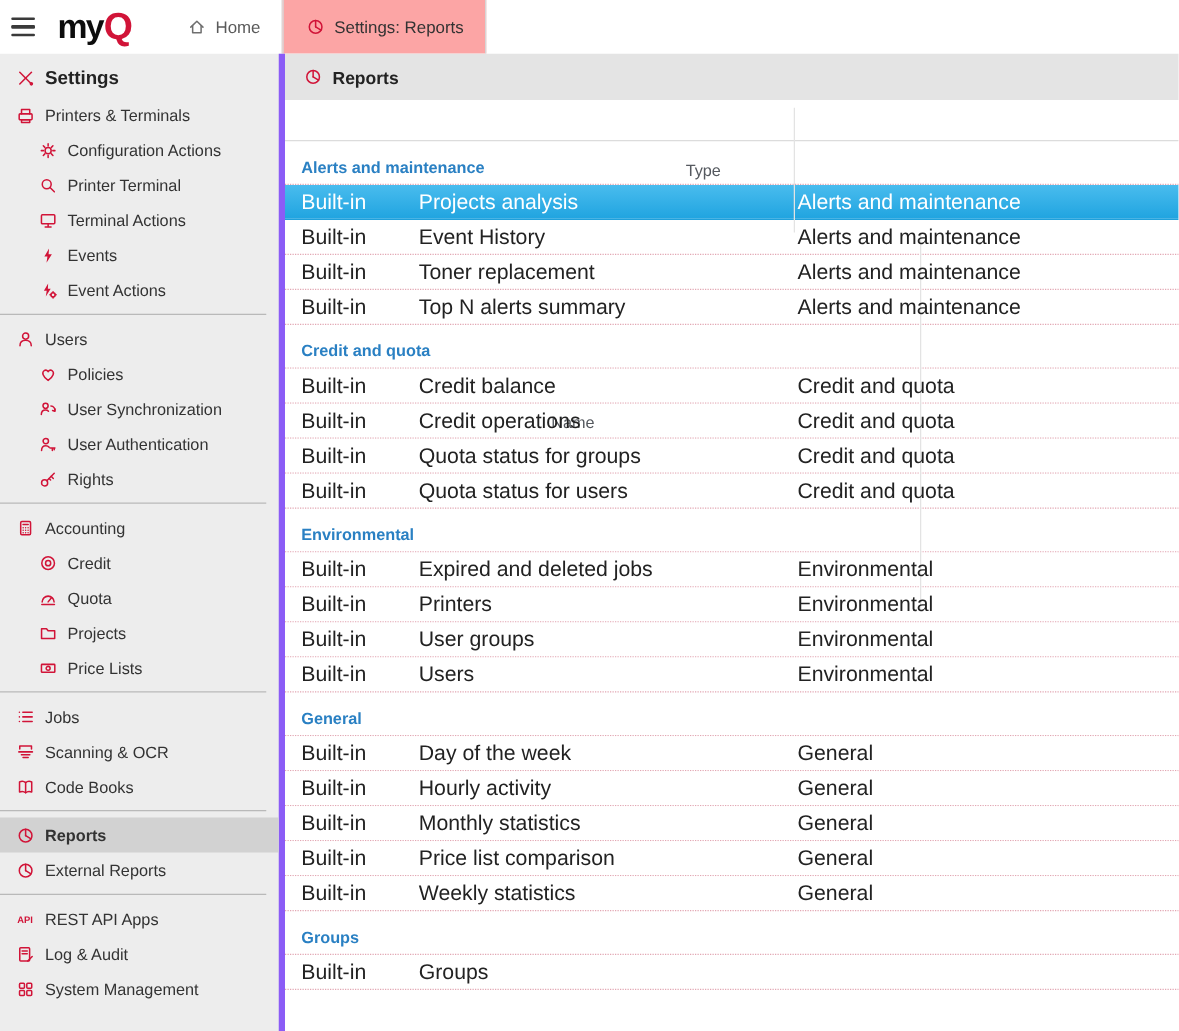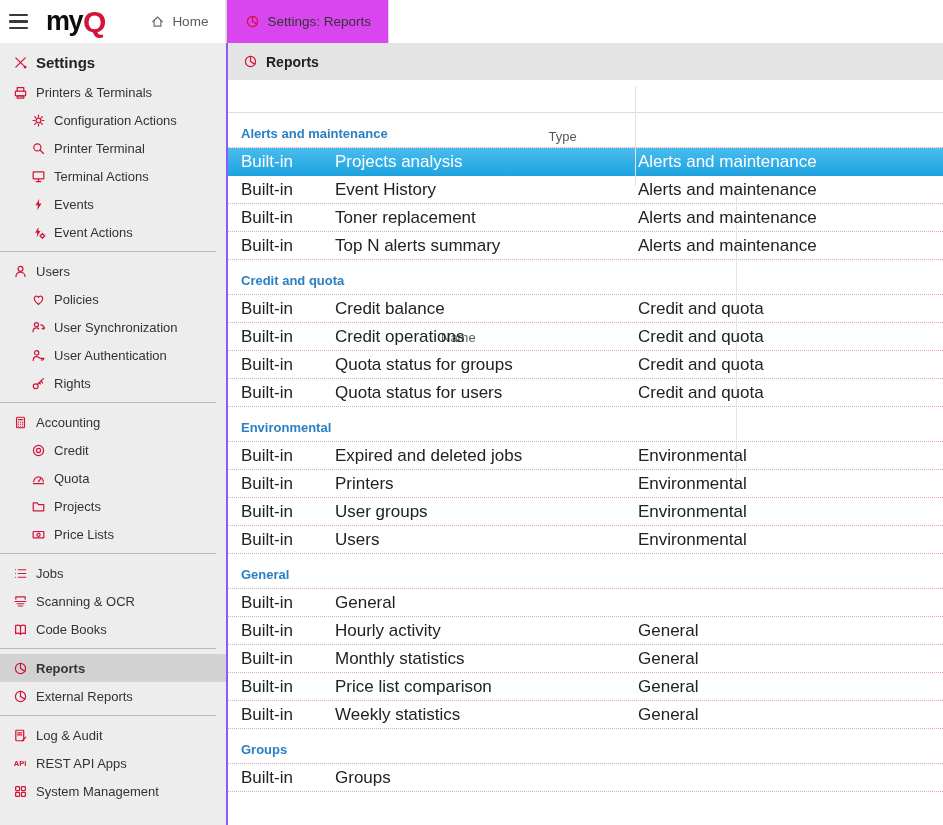--- a/index.html
+++ b/index.html
@@ -9,26 +9,26 @@
 
   
   .topbar { flex:0 0 43px; height:43px; display:flex; align-items:stretch; background:#fff; }
   .hamburger { width:26px; display:flex; flex-direction:column; justify-content:center; gap:4px; margin-left:9px; cursor:pointer; }
   .hamburger span { display:block; width:19px; height:2.5px; background:#3a3a3a; border-radius:1px; }
   .logo { display:flex; align-items:center; margin-left:11px; margin-right:26px; cursor:pointer; }
   .logo-my { font-size:27px; font-weight:800; color:#0d0d0d; letter-spacing:-1.5px; }
   .logo-q { font-size:30px; font-weight:800; color:#d11438; margin-left:1px; }
   .tabs { display:flex; align-items:stretch; }
   .tab { display:flex; align-items:center; gap:7px; padding:0 17px; font-size:13.5px; color:#5a5a5a; cursor:pointer; border-right:1px solid #e4e4e4; }
-  .tab.active { background:#d946ef; border-left:1px solid #d6d6d6; border-right:1px solid #d6d6d6; color:#333; }
+  .tab.active { background:#fca5a5; border-left:1px solid #d6d6d6; border-right:1px solid #d6d6d6; color:#333; }
 
   .bodyrow { flex:1; display:flex; min-height:0; }
 
   
-  .sidebar { width:228px; flex:0 0 228px; background:#ededed; border-right:2px solid #8b5cf6; padding-top:5px; overflow:hidden; }
+  .sidebar { width:228px; flex:0 0 228px; background:#ededed; border-right:5px solid #8b5cf6; padding-top:5px; overflow:hidden; }
   .sb-title { display:flex; align-items:center; gap:8px; padding:6px 12px 7px; font-size:15px; font-weight:bold; color:#222; }
   .sb-item { display:flex; align-items:center; gap:8px; height:28px; padding-left:12px; font-size:13px; color:#333; cursor:pointer; white-space:nowrap; }
   .sb-item.indent { padding-left:30px; }
   .sb-item.selected { background:#d2d2d2; font-weight:bold; }
   .sb-divider { height:1px; background:#b9b9b9; margin:5px 10px 5px 0; }
 
   .icn { display:inline-flex; width:16px; height:16px; align-items:center; justify-content:center; flex:0 0 16px; }
   .api-txt { font-size:7.5px; font-weight:bold; color:#d11438; }
 
   
@@ -300,33 +300,33 @@
                 <circle cx="8" cy="8" r="5.4"></circle>
                 <path d="M8 8 V2.6"></path>
                 <path d="M8 8 L12.6 10.8"></path>
               </svg>
             </span>
             <span>External Reports</span>
           </div>
           <div class="sb-divider"></div>
           <div class="sb-item">
             <span class="icn">
+              <span class="api-txt">API</span>
+            </span>
+            <span>REST API Apps</span>
+          </div>
+          <div class="sb-item">
+            <span class="icn">
               <svg viewBox="0 0 16 16" width="15" height="15" fill="none" stroke="#d11438" stroke-width="1.3" stroke-linecap="round" stroke-linejoin="round">
                 <rect x="3" y="2.4" width="8.4" height="11.2" rx="0.8"></rect>
                 <path d="M5 5.2 h4.4 M5 7.4 h4.4"></path>
                 <path d="M9.8 13.6 l3.8-3.8"></path>
               </svg>
             </span>
             <span>Log &amp; Audit</span>
-          </div>
-          <div class="sb-item">
-            <span class="icn">
-              <span class="api-txt">API</span>
-            </span>
-            <span>REST API Apps</span>
           </div>
           <div class="sb-item">
             <span class="icn">
               <svg viewBox="0 0 16 16" width="15" height="15" fill="none" stroke="#d11438" stroke-width="1.3" stroke-linecap="round" stroke-linejoin="round">
                 <rect x="2.8" y="2.8" width="4.2" height="4.2" rx="0.8"></rect>
                 <rect x="9" y="2.8" width="4.2" height="4.2" rx="0.8"></rect>
                 <rect x="2.8" y="9" width="4.2" height="4.2" rx="0.8"></rect>
                 <rect x="9" y="9" width="4.2" height="4.2" rx="0.8"></rect>
               </svg>
             </span>
@@ -431,20 +431,21 @@
             <div class="tbl-row">
               <div class="cell col-type">Built-in</div>
               <div class="cell col-name">Users</div>
               <div class="cell col-category">Environmental</div>
             </div>
             <div class="tbl-group-header">
               <span>General</span>
             </div>
             <div class="tbl-row">
               <div class="cell col-type">Built-in</div>
+              <div class="cell col-name">Day of the week</div>
               <div class="cell col-category">General</div>
             </div>
             <div class="tbl-row">
               <div class="cell col-type">Built-in</div>
               <div class="cell col-name">Hourly activity</div>
               <div class="cell col-category">General</div>
             </div>
             <div class="tbl-row">
               <div class="cell col-type">Built-in</div>
               <div class="cell col-name">Monthly statistics</div>

